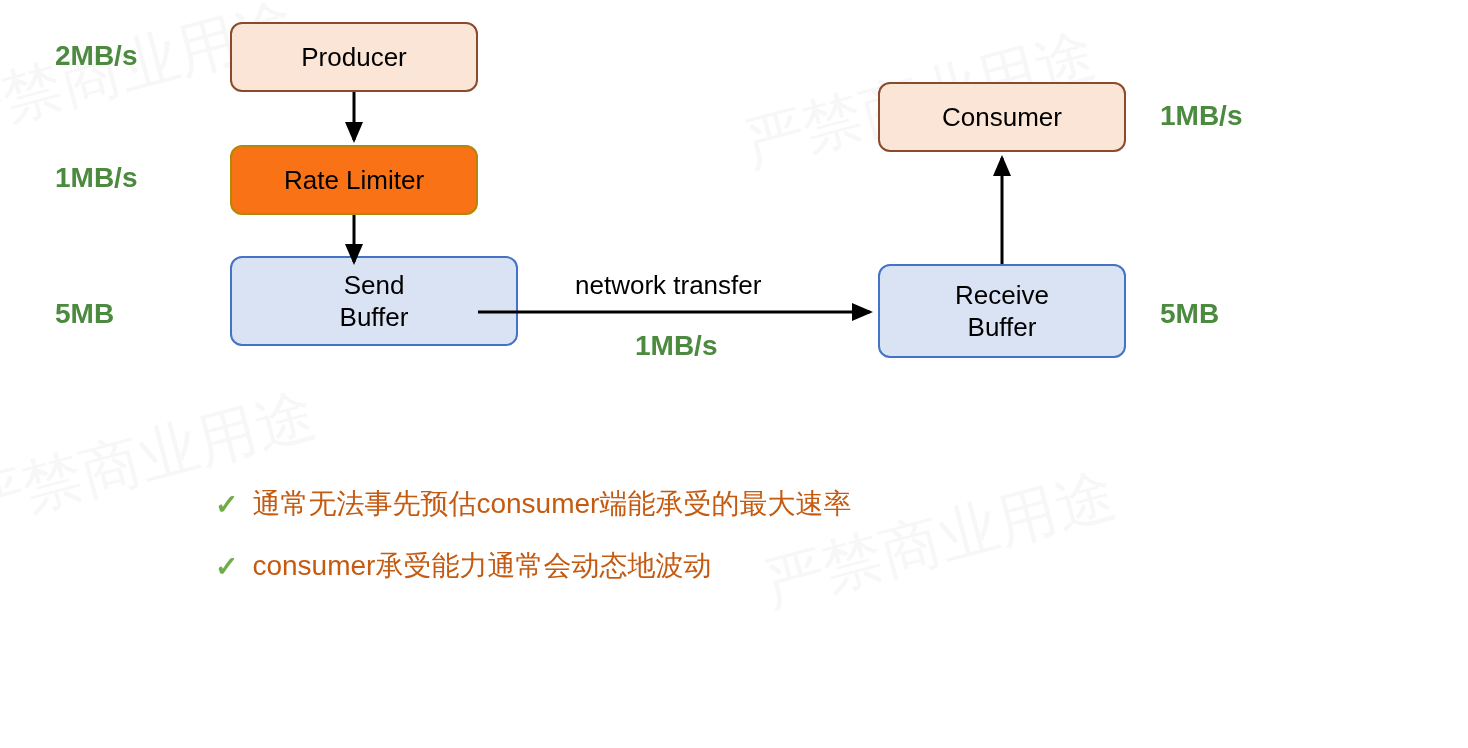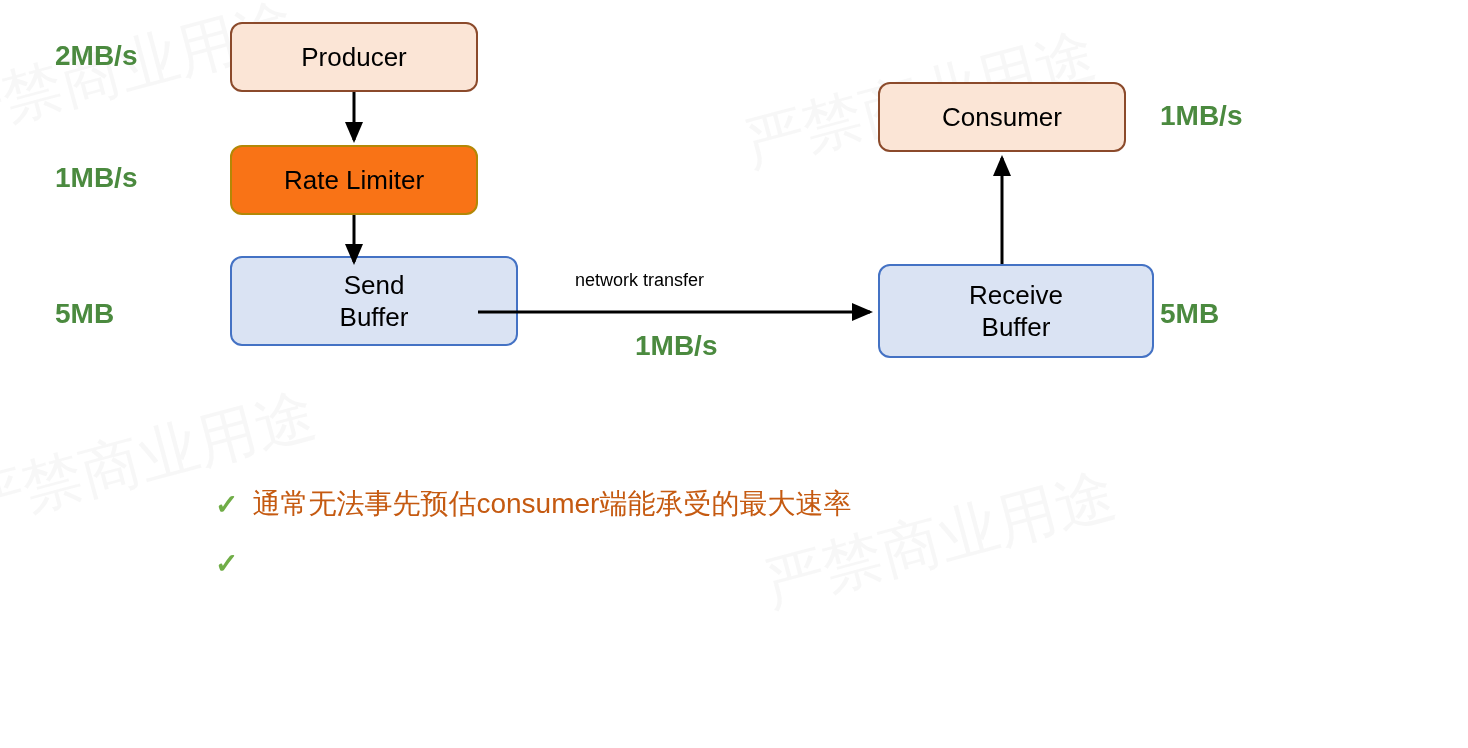--- a/index.html
+++ b/index.html
@@ -36,42 +36,42 @@
     .yellow-box { background: #f97316; border: 2px solid #b38806; }
     .blue-box   { background: #dae3f3; border: 2px solid #4472c4; }
     .rate-label {
       position: absolute;
       font-size: 28px;
       font-weight: 600;
       color: #4b8a3f;
     }
     .edge-label {
       position: absolute;
-      font-size: 18px;
+      font-size: 26px;
       color: #000;
     }
     .notes { position: absolute; left: 215px; top: 485px; }
     .notes-title { font-size: 30px; color: #c55a11; margin-bottom: 28px; font-weight: 500; }
     .notes-item  { font-size: 28px; color: #c55a11; margin-bottom: 24px; display: flex; align-items: center; }
     .check-icon  { color: #70ad47; font-size: 28px; margin-right: 14px; font-weight: bold; }
     svg.arrows { position: absolute; top: 0; left: 0; width: 1468px; height: 748px; pointer-events: none; }
   </style>
 </head>
 <body>
 
 <div class="watermark" style="left:-60px; top:30px;">严禁商业用途</div>
 <div class="watermark" style="left:740px; top:60px;">严禁商业用途</div>
 <div class="watermark" style="left:-40px; top:420px;">严禁商业用途</div>
 <div class="watermark" style="left:760px; top:500px;">严禁商业用途</div>
 
 <div class="box orange-box" style="left:230px; top:22px;  width:248px; height:70px;">Producer</div>
 <div class="box yellow-box" style="left:230px; top:145px; width:248px; height:70px;">Rate Limiter</div>
 <div class="box blue-box" style="left:230px; top:256px; width:288px; height:90px; white-space: pre-line;">Send
 Buffer</div>
-<div class="box blue-box" style="left:878px; top:264px; width:276px; height:94px; white-space: pre-line;">Receive
+<div class="box blue-box" style="left:878px; top:264px; width:248px; height:94px; white-space: pre-line;">Receive
 Buffer</div>
 <div class="box orange-box" style="left:878px; top:82px;  width:248px; height:70px;">Consumer</div>
 
 <div class="rate-label" style="left:55px;  top:40px;">2MB/s</div>
 <div class="rate-label" style="left:55px;  top:162px;">1MB/s</div>
 <div class="rate-label" style="left:55px;  top:298px;">5MB</div>
 <div class="rate-label" style="left:1160px; top:100px;">1MB/s</div>
 <div class="rate-label" style="left:1160px; top:298px;">5MB</div>
 <div class="rate-label" style="left:635px; top:330px;">1MB/s</div>
 
@@ -89,14 +89,15 @@
   <line x1="1002" y1="264" x2="1002" y2="158" stroke="#000" stroke-width="3" marker-end="url(#arrowhead)"></line>
 </svg>
 
 <div class="notes">
   <div class="notes-item">
     <span class="check-icon">✓</span>
     <span>通常无法事先预估consumer端能承受的最大速率</span>
   </div>
   <div class="notes-item">
     <span class="check-icon">✓</span>
+    <span>consumer承受能力通常会动态地波动</span>
   </div>
 </div>
 
 </body></html>

